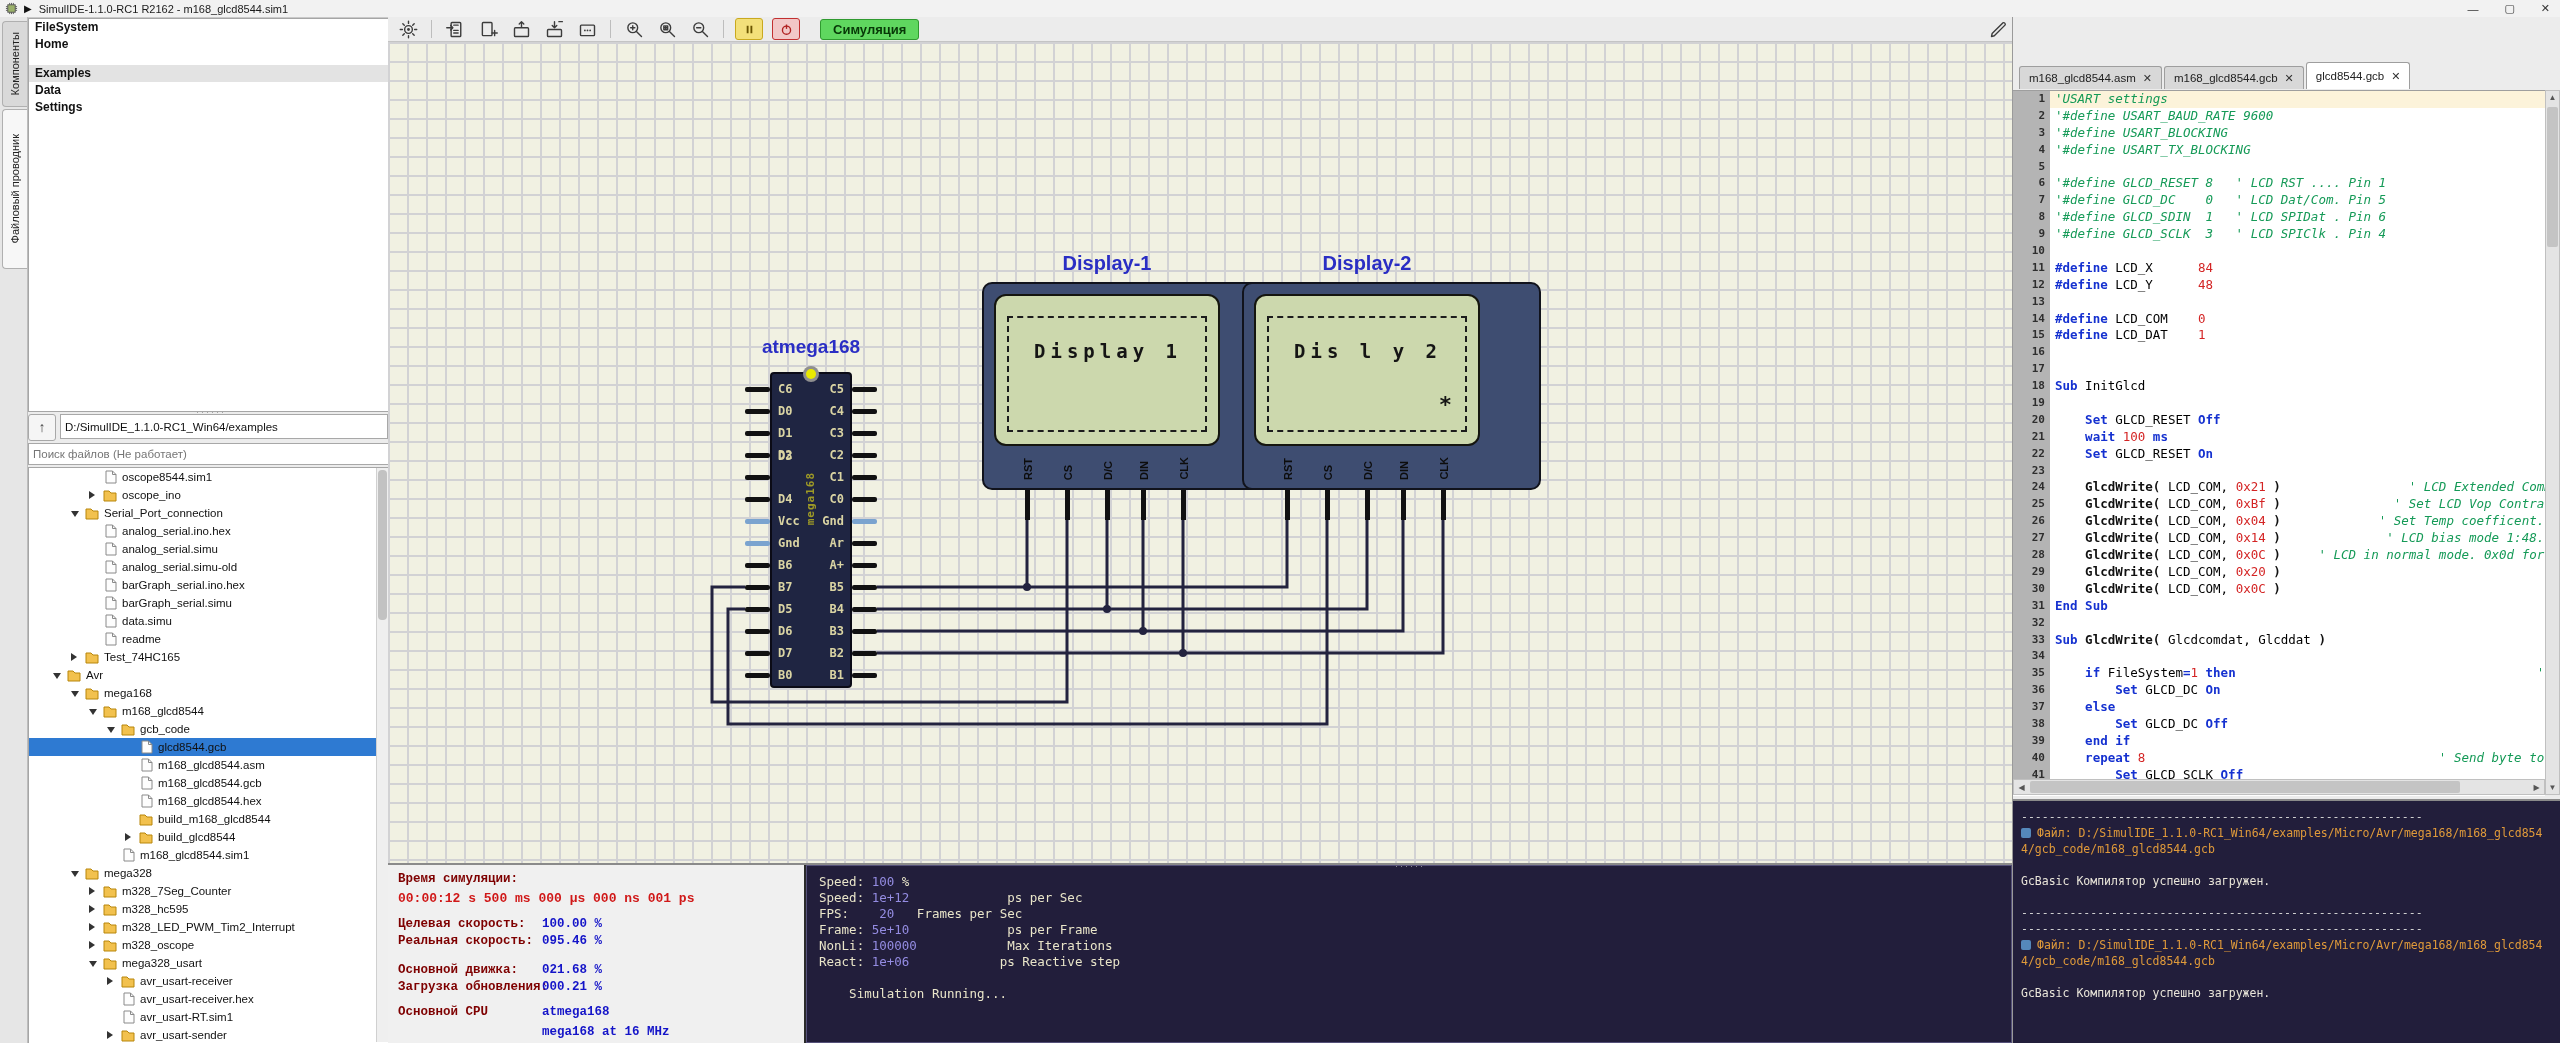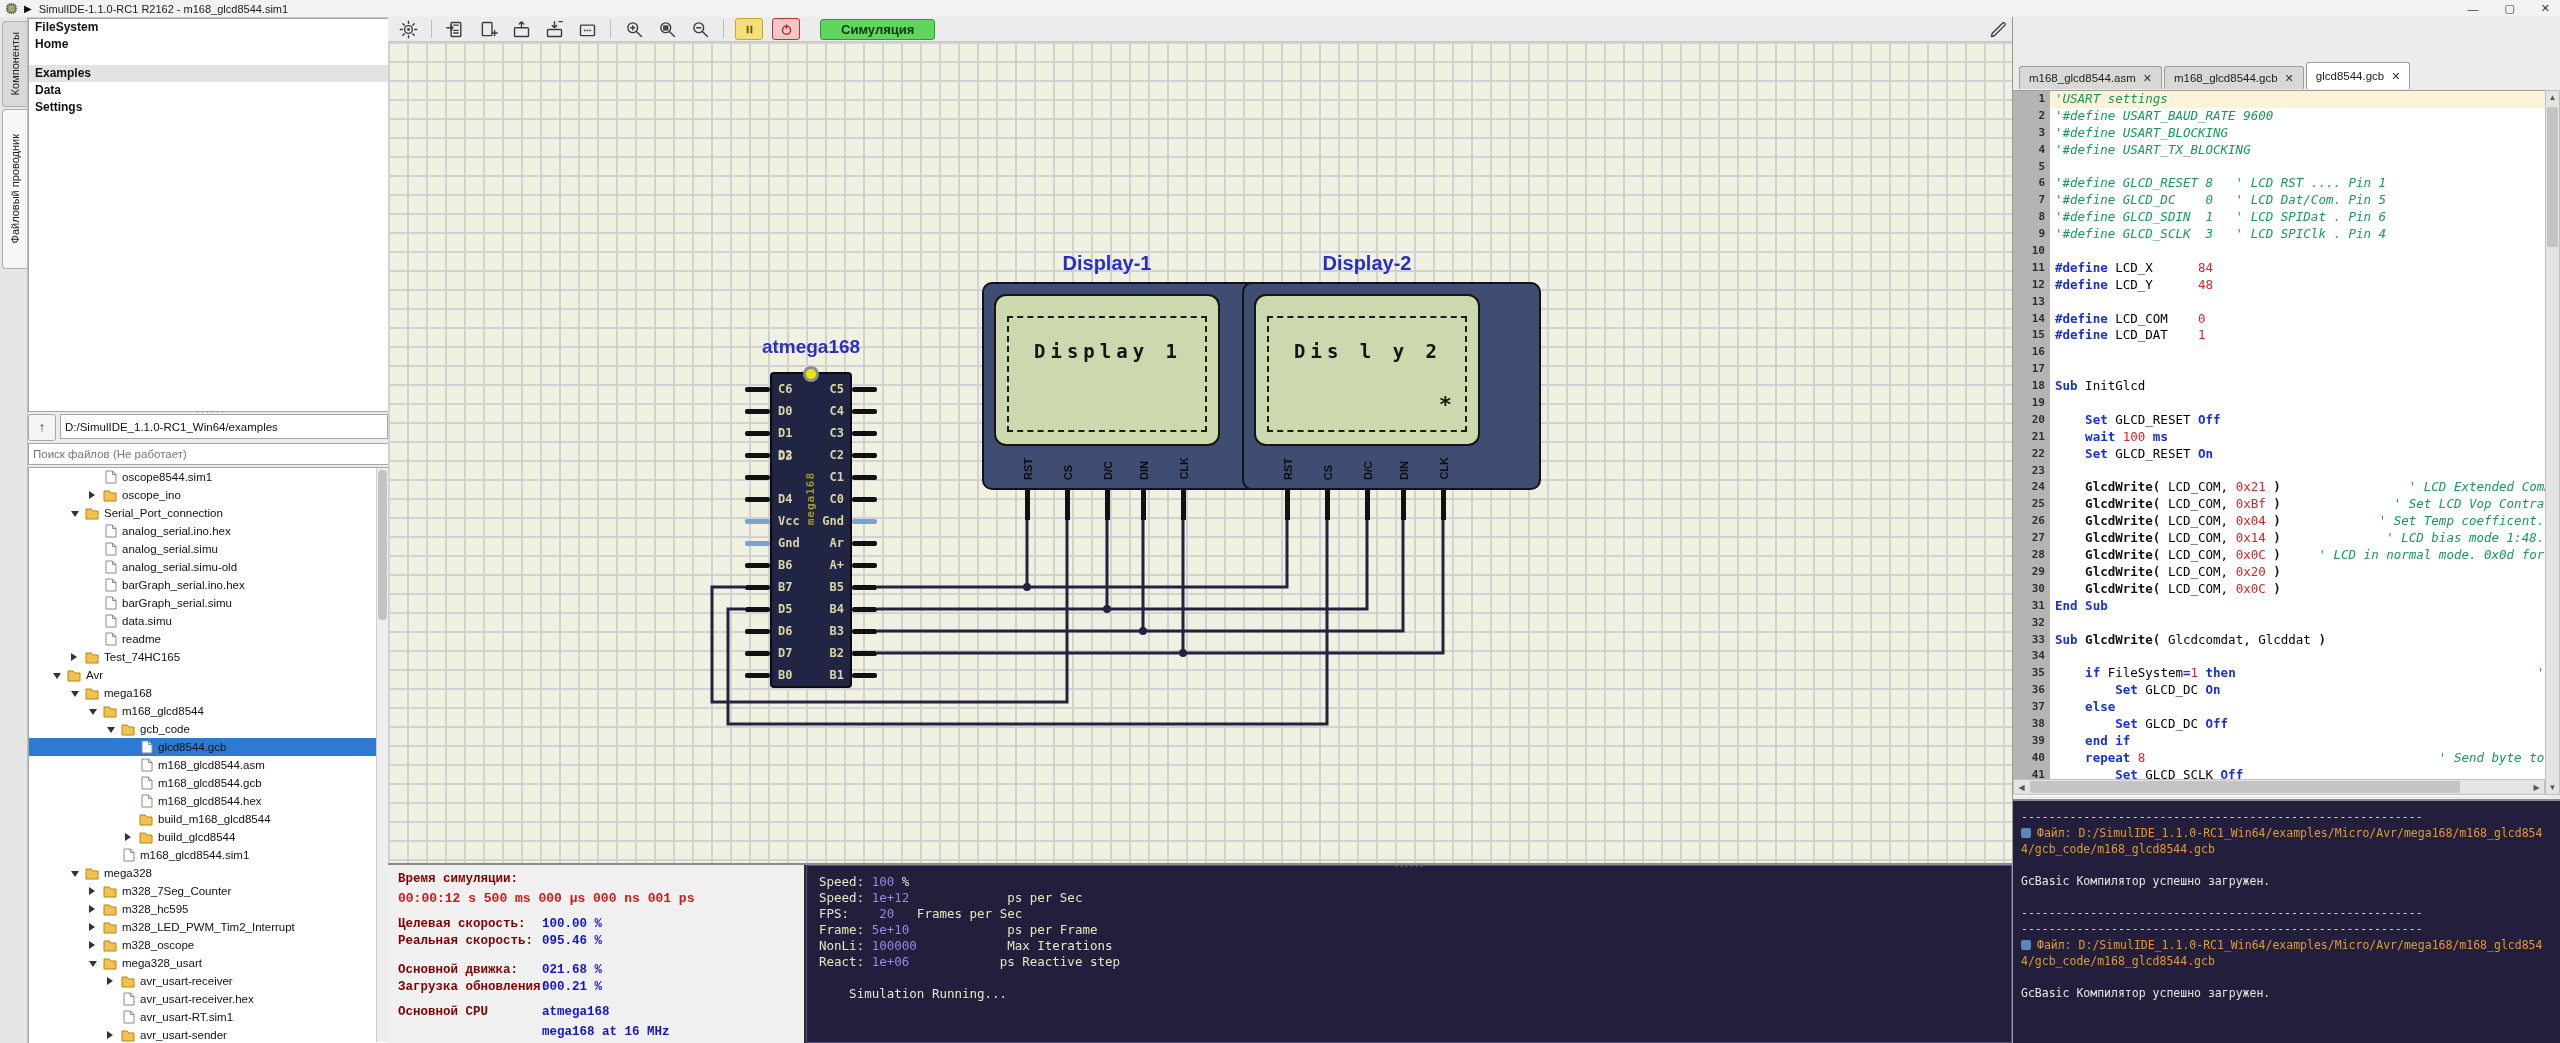--- a/index.html
+++ b/index.html
@@ -48,21 +48,21 @@
   #toolbar{position:absolute;left:388px;top:17px;width:2172px;height:24px;background:#ececec;border-bottom:1px solid #c4c4c4;
     display:flex;align-items:center;}
   .tb-left{display:flex;align-items:center;gap:9px;margin-left:8px;}
   .tb-right{position:absolute;left:1598px;display:flex;align-items:center;gap:9px;}
   .tbi{width:24px;height:22px;display:flex;align-items:center;justify-content:center;}
   .tbi svg{width:21px;height:21px;}
   .tb-div{width:1px;height:18px;background:#bdbdbd;margin:0 2px;}
   .btn-y{width:26px;height:20px;background:#f3e07a;border:1px solid #c9a91f;border-radius:3px;display:flex;align-items:center;justify-content:center;}
   .btn-r{width:26px;height:20px;background:#f2c7c7;border:1px solid #c23030;border-radius:3px;display:flex;align-items:center;justify-content:center;}
   #simbadge{margin-left:20px;background:#5fd75f;border:1px solid #2f9a2f;border-radius:3px;color:#073807;
-    font-size:13px;font-weight:bold;padding:2px 20px;}
+    font-size:13px;font-weight:bold;padding:2px 12px;}
   
   #canvas{position:absolute;left:388px;top:42px;width:1624px;height:821px;
     background-color:#f1f1e2;
     background-image:linear-gradient(#d2d2d4 2px,transparent 2px),linear-gradient(90deg,#d2d2d4 2px,transparent 2px);
     background-size:19px 19px;overflow:hidden;}
   #wires{position:absolute;left:0;top:0;}
   .complabel{position:absolute;transform:translateX(-50%);font-weight:bold;color:#2a2ec4;white-space:nowrap;}
   #chipbody{position:absolute;left:382px;top:330px;width:82px;height:316px;background:#1f2542;border:2px solid #0b0b16;border-radius:4px;box-sizing:border-box;}
   .pinstub{position:absolute;width:25px;height:5px;background:#111;border-radius:2px;}
   .pinstub.blue{background:#7aa3cf;}

